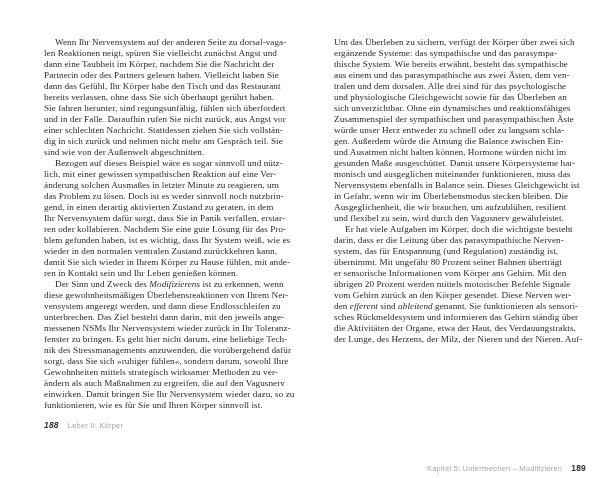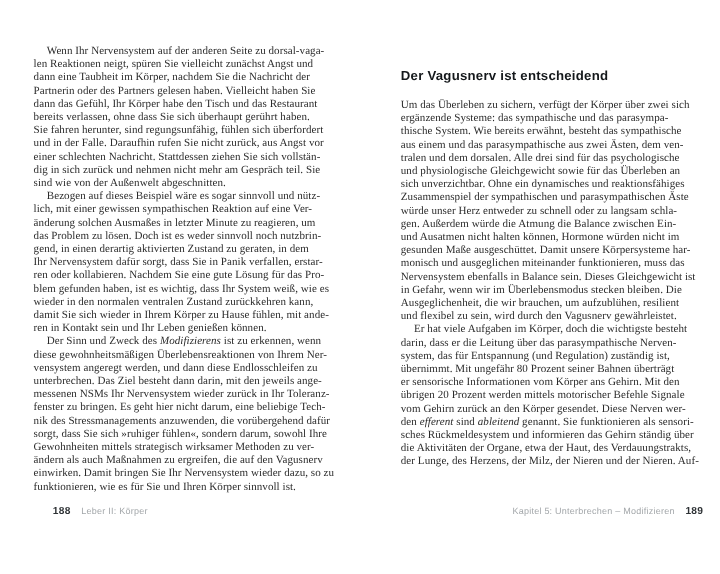--- a/index.html
+++ b/index.html
@@ -13,21 +13,21 @@
     height: 478px;
     background: #ffffff;
     overflow: hidden;
     font-family: "Liberation Serif", serif;
     color: #2b2b2b;
   }
   .page-column {
     position: absolute;
     top: 37px;
   }
-  .page-left  { left: 28px;  width: 258px; }
+  .page-left  { left: 44px;  width: 258px; }
   .page-right { left: 334px; width: 252px; }
 
   .para {
     margin: 0;
     white-space: pre;           
     font-size: 9.2px;
     line-height: 11px;
     color: #2b2b2b;
     letter-spacing: 0.05px;
   }
@@ -53,27 +53,27 @@
 
   .footer {
     position: absolute;
     top: 420px;
     font-family: "Liberation Sans", sans-serif;
     font-size: 7.5px;
     color: #a3a7aa;
     letter-spacing: 0.2px;
   }
   .footer-left  { left: 44px; }
-  .footer-right { right: 14px; text-align: right; }
+  .footer-right { right: 14px; text-align: right; margin-top: 43px; }
   .page-number {
     font-weight: bold;
     font-size: 8.5px;
     color: #2e3235;
   }
-  .footer-left .page-number  { margin-right: 9px; }
+  .footer-left .page-number  { margin-right: 9px; font-style: italic; }
   .footer-right .page-number { margin-left: 9px; }
 </style>
 </head>
 <body>
 
 <div class="spread">
 
   <div class="page-column page-left">
     <p class="para indent">Wenn Ihr Nervensystem auf der anderen Seite zu dorsal-vaga-
 len Reaktionen neigt, spüren Sie vielleicht zunächst Angst und
@@ -109,21 +109,20 @@
 ändern als auch Maßnahmen zu ergreifen, die auf den Vagusnerv
 einwirken. Damit bringen Sie Ihr Nervensystem wieder dazu, so zu
 funktionieren, wie es für Sie und Ihren Körper sinnvoll ist.</span></p>
   </div>
 
   <div class="footer footer-left">
     <span class="page-number">188</span><span>Leber II: Körper</span>
   </div>
 
   <div class="page-column page-right">
-    <h2 class="section-heading">Der Vagusnerv ist entscheidend</h2>
     <p class="para">Um das Überleben zu sichern, verfügt der Körper über zwei sich
 ergänzende Systeme: das sympathische und das parasympa-
 thische System. Wie bereits erwähnt, besteht das sympathische
 aus einem und das parasympathische aus zwei Ästen, dem ven-
 tralen und dem dorsalen. Alle drei sind für das psychologische
 und physiologische Gleichgewicht sowie für das Überleben an
 sich unverzichtbar. Ohne ein dynamisches und reaktionsfähiges
 Zusammenspiel der sympathischen und parasympathischen Äste
 würde unser Herz entweder zu schnell oder zu langsam schla-
 gen. Außerdem würde die Atmung die Balance zwischen Ein-

